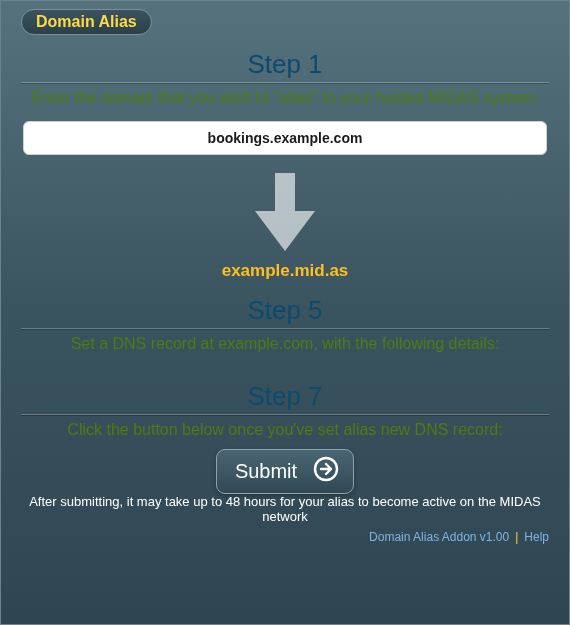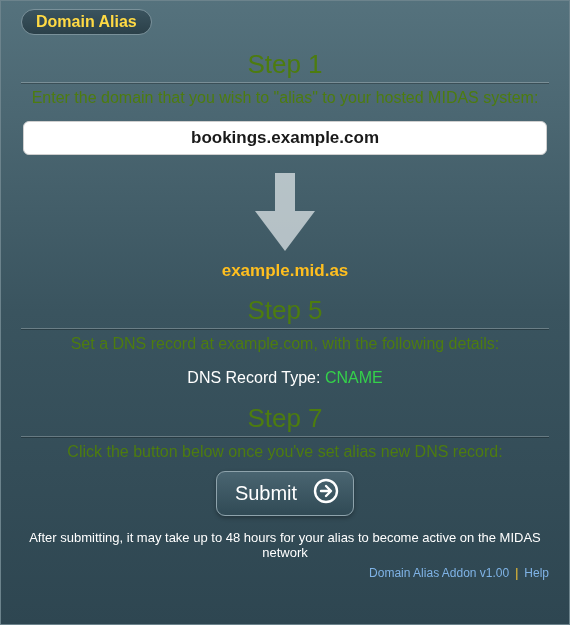--- a/index.html
+++ b/index.html
@@ -20,21 +20,21 @@
     font-weight:bold;
     font-size:16px;
     border:1px solid #7a919a;
     border-radius:14px;
     background:linear-gradient(to bottom,#3a535e,#2b4049);
     margin-bottom:0;
     align-self:flex-start;
   }
   .step-head{
     text-align:center;
-    color:#4d7c0f;
+    color:#0c4a6e;
     font-size:26px;
     margin-top:14px;
     padding-bottom:2px;
     border-bottom:1px solid rgba(255,255,255,0.25);
     box-shadow:0 1px 0 rgba(0,0,0,0.25);
   }
   .step-sub{
     text-align:center;
     color:#4d7c0f;
     font-size:16px;
@@ -43,21 +43,21 @@
   .input-wrap{
     margin:14px 2px 0 2px;
   }
   .domain-input{
     width:100%;
     box-sizing:border-box;
     height:34px;
     border-radius:6px;
     border:1px solid #cfcfcf;
     background:#ffffff;
-    font-size:17px;
+    font-size:14px;
     font-weight:bold;
     color:#1a1a1a;
     text-align:center;
     outline:none;
   }
   .arrow-wrap{
     text-align:center;
     margin-top:18px;
     opacity:0.7;
   }
@@ -92,21 +92,20 @@
     border-radius:9px;
     background:linear-gradient(to bottom,#4a6571,#304a55);
     cursor:pointer;
     box-shadow:0 2px 4px rgba(0,0,0,0.3);
   }
   .submit-btn svg{width:26px;height:26px;}
   .footnote{
     text-align:center;
     color:#ffffff;
     font-size:13px;
-    margin-top:14px;
   }
   .footer{
     display:flex;
     justify-content:flex-end;
     align-items:center;
     gap:6px;
     font-size:12px;
     margin-top:6px;
   }
   .footer .ver{color:#7fb3e6;}
@@ -130,24 +129,20 @@
       <path d="M25 0 H45 V38 H65 L35 78 L5 38 H25 Z"></path>
     </svg>
 </div>
 
 <div class="target-domain">example.mid.as</div>
 
 <div class="step-head">Step 5</div>
 <div class="step-sub">Set a DNS record at example.com, with the following details:</div>
 
 <div class="dns-block">
-  <div>
-    <span>DNS Record Type:</span>
-    <span class="val">CNAME</span>
-  </div>
 </div>
 
 <div class="step-head">Step 7</div>
 <div class="step-sub">Click the button below once you've set alias new DNS record:</div>
 
 <div class="submit-wrap">
   <button class="submit-btn">
     <span>Submit</span>
     <span>
       <svg viewBox="0 0 26 26">

